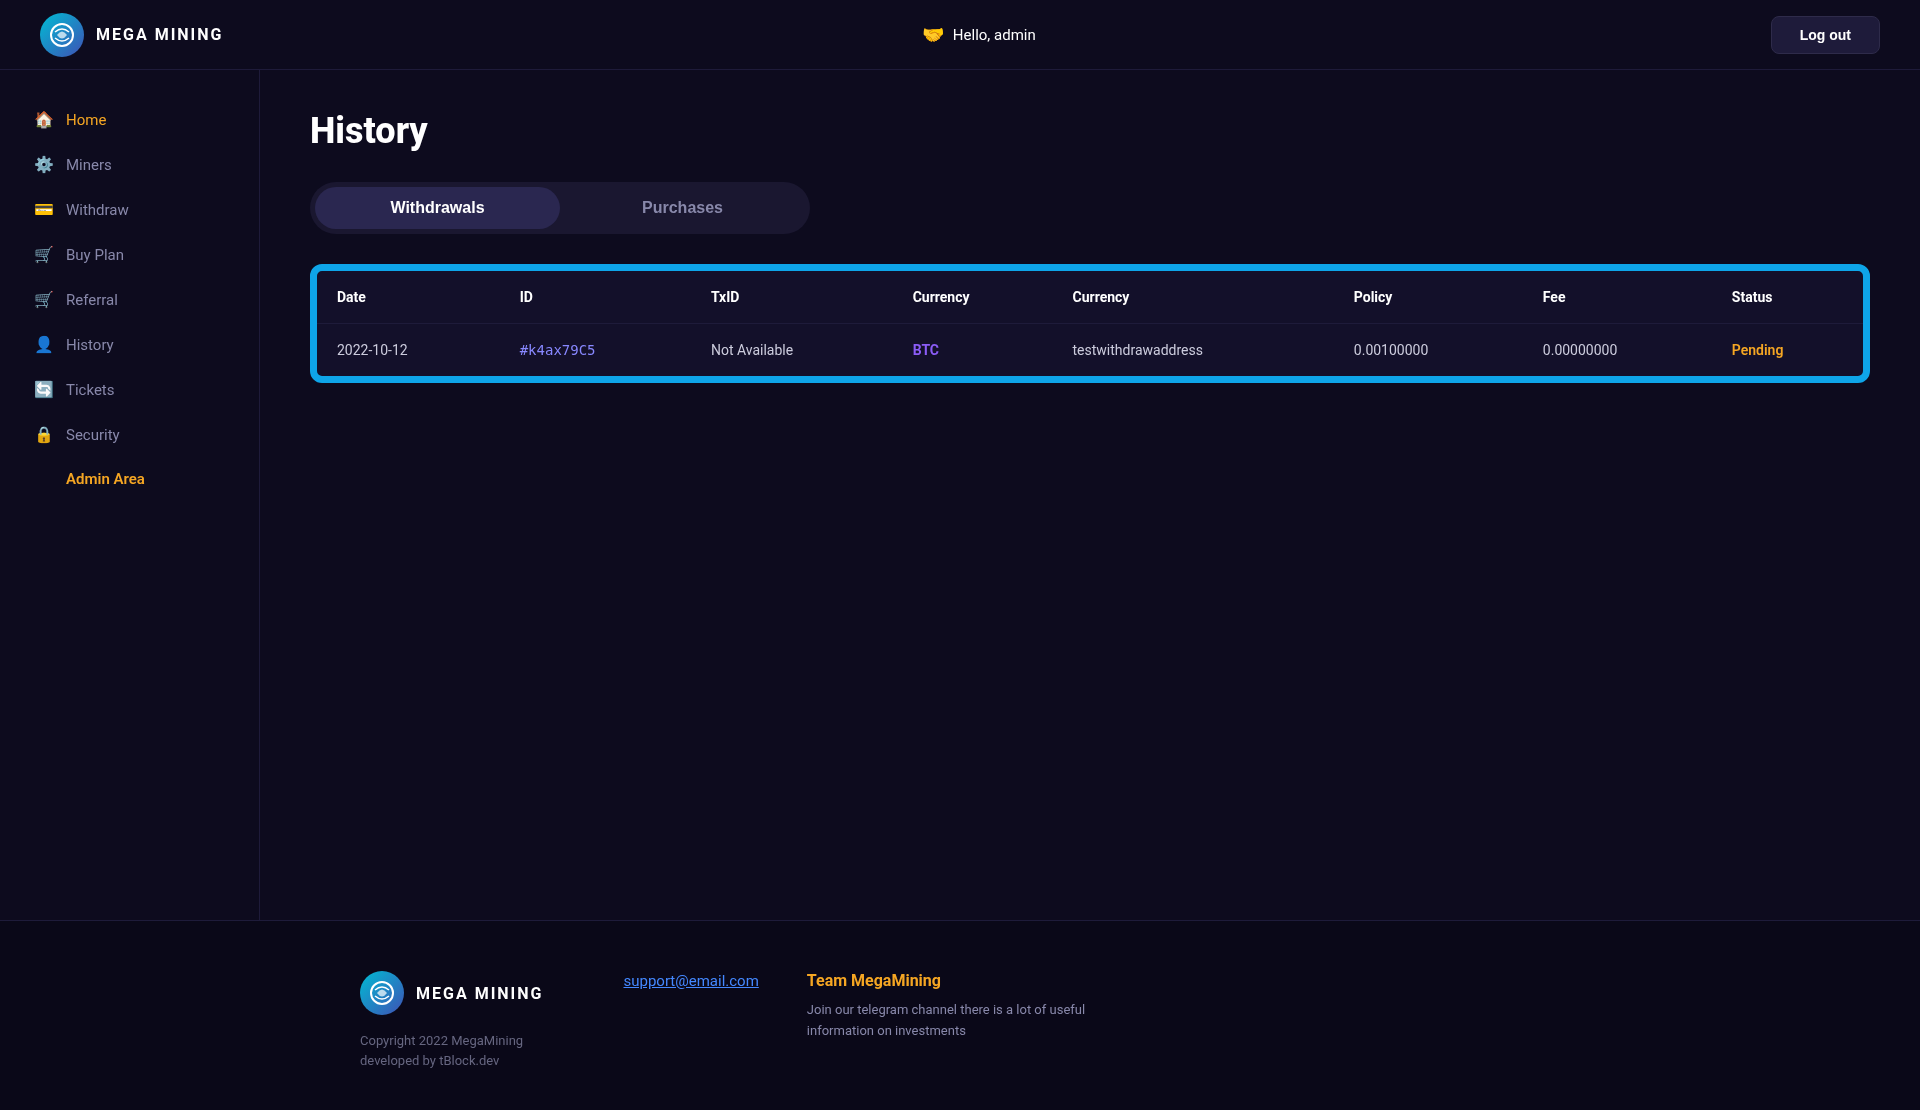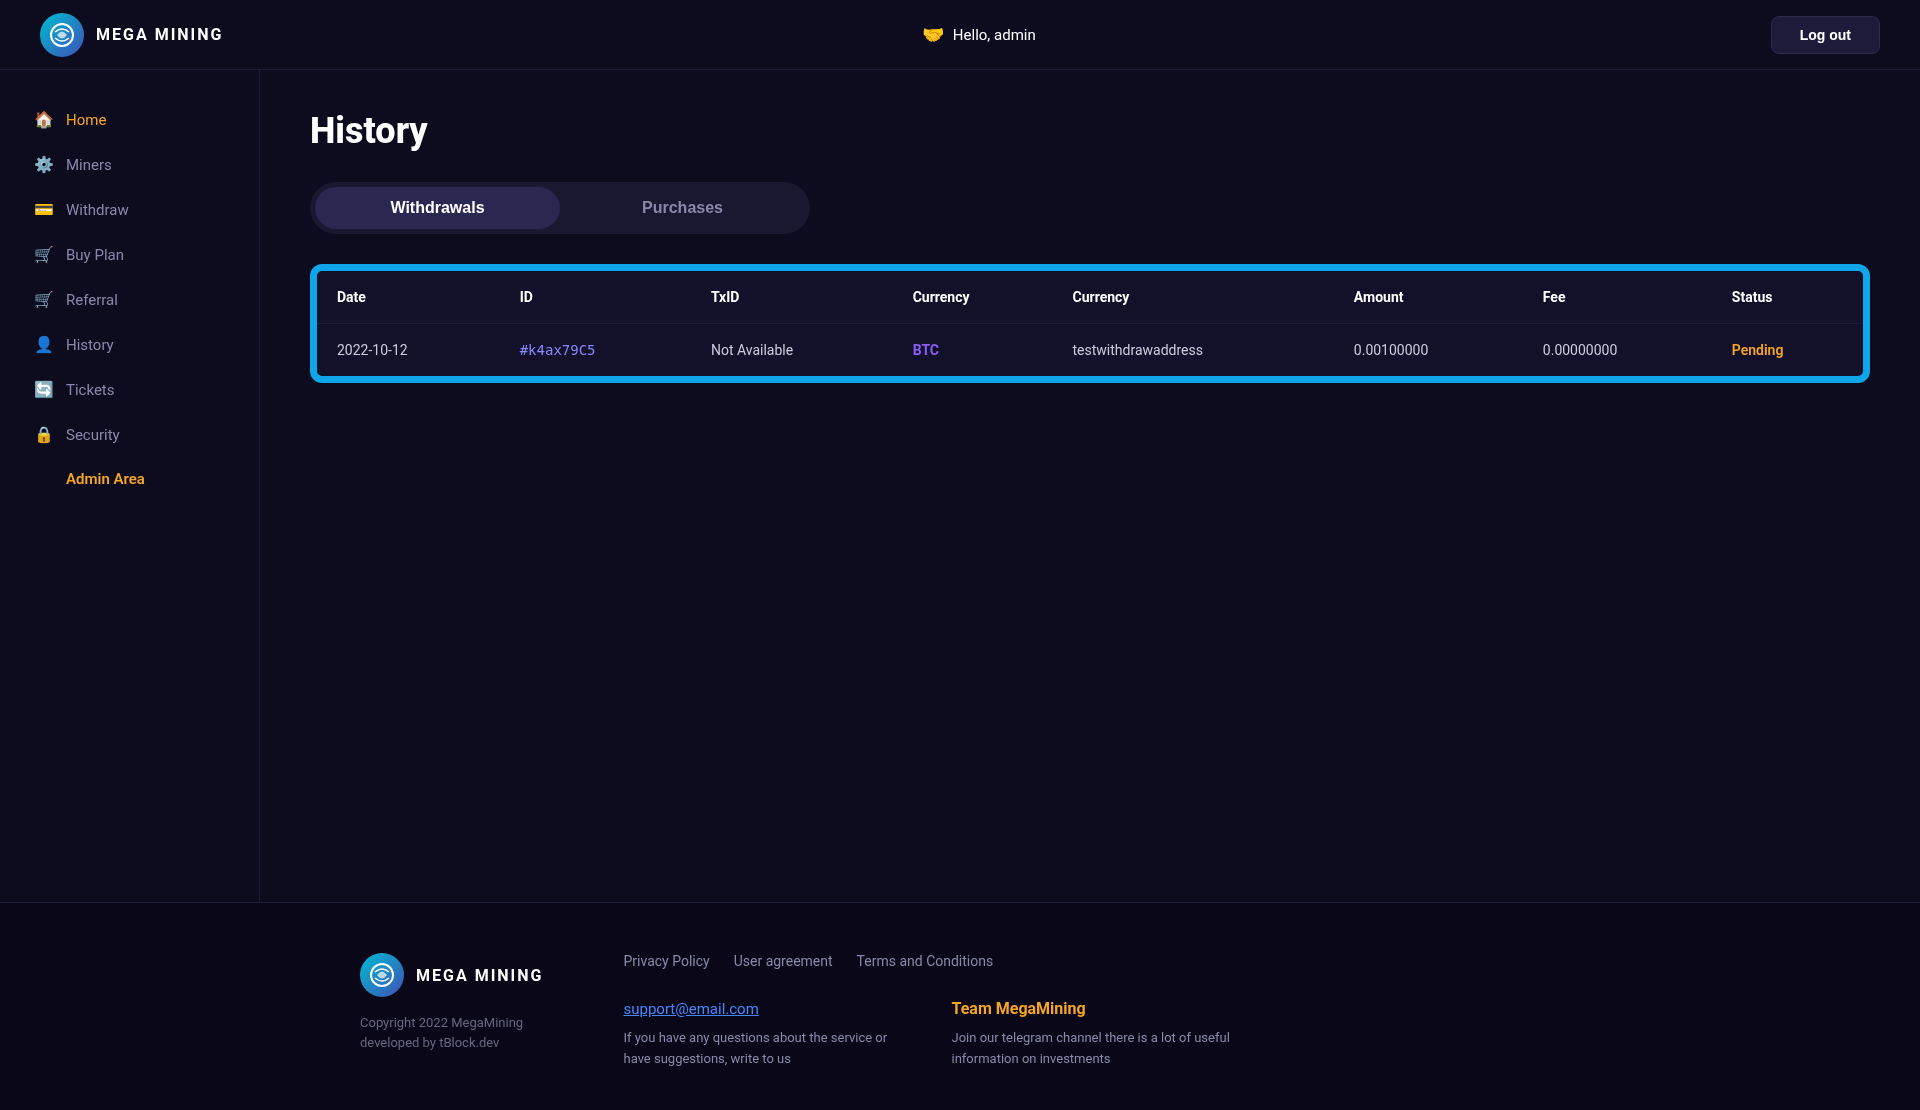--- a/index.html
+++ b/index.html
@@ -345,21 +345,21 @@
 
     <div class="table-container">
       <table>
         <thead>
           <tr>
             <th>Date</th>
             <th>ID</th>
             <th>TxID</th>
             <th>Currency</th>
             <th>Currency</th>
-            <th>Amount</th>
+            <th>Policy</th>
             <th>Fee</th>
             <th>Status</th>
           </tr>
         </thead>
         <tbody>
           <tr class="table-row">
             <td>2022-10-12</td>
             <td><span class="tx-id">#k4ax79C5</span></td>
             <td>Not Available</td>
             <td><span class="currency-btc">BTC</span></td>
@@ -385,29 +385,23 @@
               <path d="M8 13 Q13 6 18 13 Q13 20 8 13Z" fill="white" opacity="0.7"></path>
               <path d="M6 10 Q13 4 20 10" stroke="white" stroke-width="1.5" fill="none"></path>
               <path d="M6 16 Q13 22 20 16" stroke="white" stroke-width="1.5" fill="none"></path>
             </svg>
           </div>
           <span class="footer-logo-text">MEGA MINING</span>
         </div>
         <p class="footer-copyright">Copyright 2022 MegaMining<br>developed by tBlock.dev</p>
       </div>
       <div>
-        <div class="footer-links">
-          <a href="#">Privacy Policy</a>
-          <a href="#">User agreement</a>
-          <a href="#">Terms and Conditions</a>
-        </div>
         <div class="footer-contact-row">
           <div class="footer-contact-col">
             <a href="#">support@email.com</a>
-            <p style="margin-top:10px;">If you have any questions about the service or have suggestions, write to us</p>
           </div>
           <div class="footer-contact-col">
             <h4 class="orange">Team MegaMining</h4>
             <p>Join our telegram channel there is a lot of useful information on investments</p>
           </div>
         </div>
       </div>
     </div>
   </div>
 </footer>

